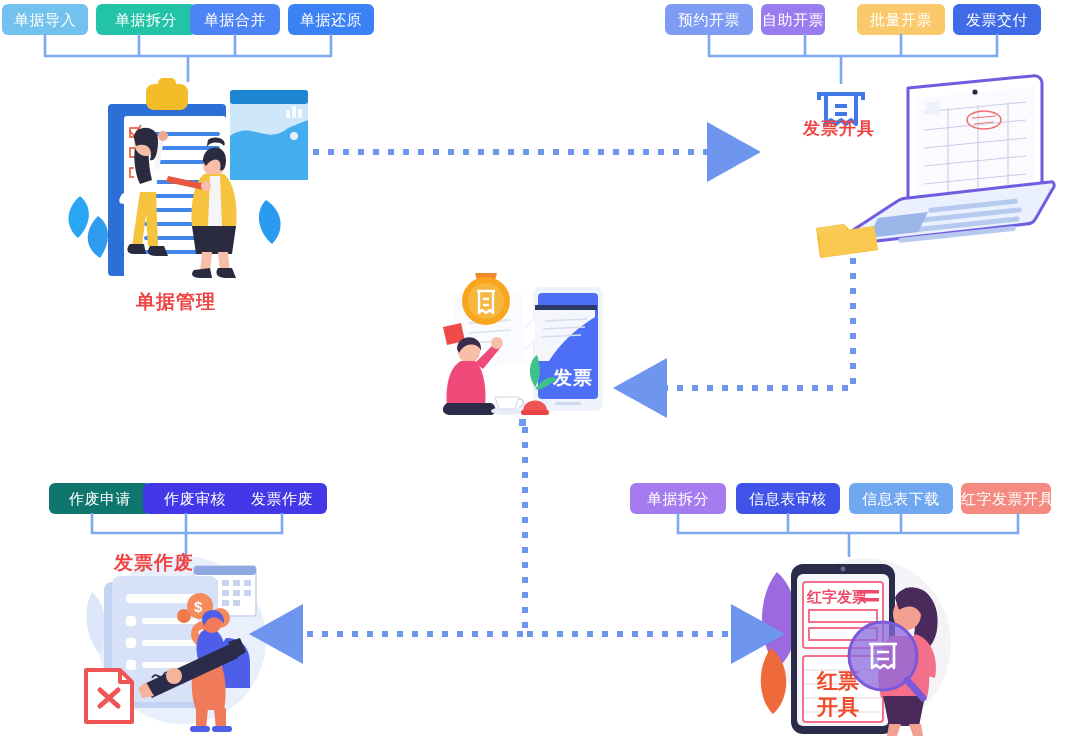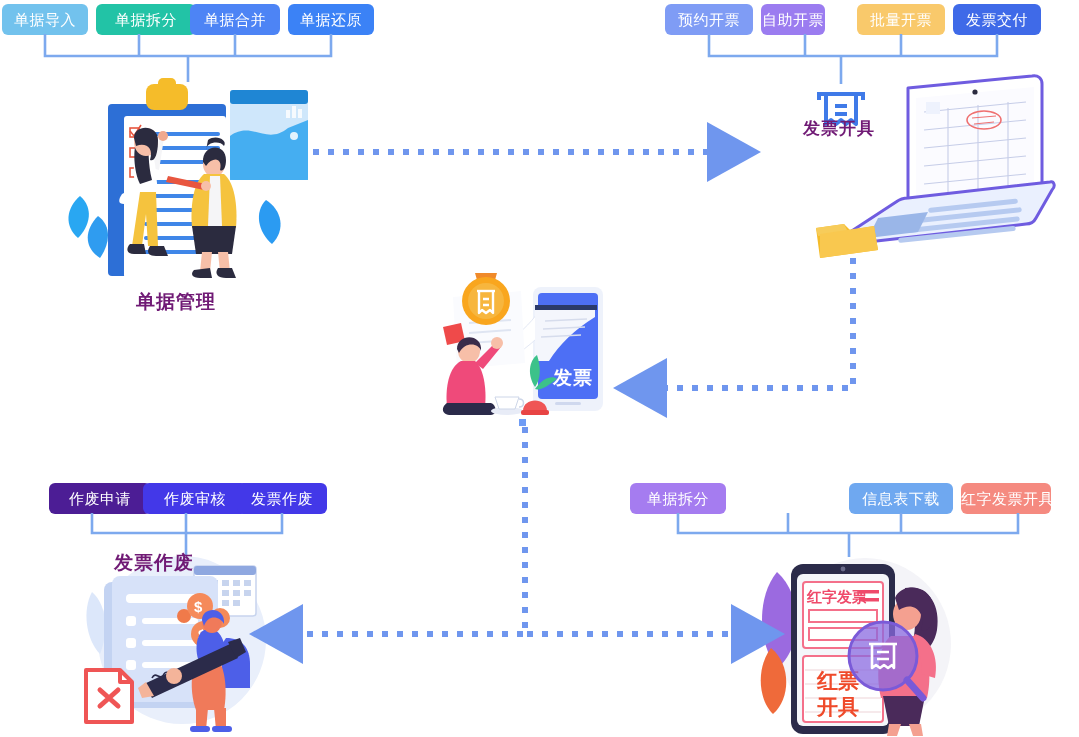--- a/index.html
+++ b/index.html
@@ -28,21 +28,21 @@
     border-radius: 6px;
     color: #ffffff;
     font-size: 15px;
     text-align: center;
     white-space: nowrap;
     letter-spacing: 0.5px;
     font-weight: 400;
   }
   .node-label {
     position: absolute;
-    color: #701a75;
+    color: #ef4444;
     font-size: 19px;
     font-weight: 700;
     white-space: nowrap;
     letter-spacing: 1px;
   }
   .illus {
     position: absolute;
   }
   svg { display: block; overflow: visible; }
   .bracket {
@@ -251,21 +251,21 @@
       <path d="M88,146 C88,132 112,132 112,146 Z" fill="#ef5555"></path>
       <rect x="86" y="145" width="28" height="5" rx="2" fill="#e84444"></rect>
 
       <rect x="84" y="154" width="7" height="7" fill="#6f9cf5"></rect>
 
       <text x="118" y="112" font-family="Liberation Sans, sans-serif" font-size="19" font-weight="700" fill="#ffffff"></text>
     </svg>
   </div>
   <div class="node-label" style="left:553px; top:365px; color:#ffffff; font-size:19px;">发票</div>
 
-  <div class="pill" style="left:49px; top:483px; width:102px; background:#4c1d95;">作废申请</div>
+  <div class="pill" style="left:49px; top:483px; width:102px; background:#0f766e;">作废申请</div>
   <div class="pill" style="left:143px; top:483px; width:104px; background:#4338e8;">作废审核</div>
   <div class="pill" style="left:237px; top:483px; width:90px; background:#4338e8;">发票作废</div>
 
   <svg class="bracket" style="left:40px; top:513px;" width="320" height="48" viewBox="0 0 320 48">
     <g stroke="#7da9ee" stroke-width="2.6" fill="none">
       <path d="M52,0 L52,20 L242,20 L242,0"></path>
       <path d="M146,0 L146,20"></path>
       <path d="M146,20 L146,44"></path>
     </g>
   </svg>
@@ -332,20 +332,21 @@
 
       <path d="M8,122 L42,122 L54,134 L54,174 L8,174 Z" fill="#ffffff" stroke="#ef5555" stroke-width="4" stroke-linejoin="round"></path>
       <path d="M42,122 L42,134 L54,134" fill="none" stroke="#ef5555" stroke-width="4" stroke-linejoin="round"></path>
       <path d="M22,142 L40,158 M40,142 L22,158" stroke="#ef5555" stroke-width="5" stroke-linecap="round"></path>
     </svg>
   </div>
 
   <div class="node-label" style="left:114px; top:550px; font-size:19px;">发票作废</div>
 
   <div class="pill" style="left:630px; top:483px; width:96px; background:#a57cf0;">单据拆分</div>
+  <div class="pill" style="left:736px; top:483px; width:104px; background:#3f53e8;">信息表审核</div>
   <div class="pill" style="left:849px; top:483px; width:104px; background:#6fa8f0;">信息表下载</div>
   <div class="pill" style="left:961px; top:483px; width:90px; background:#f58a80;">红字发票开具</div>
 
   <svg class="bracket" style="left:620px; top:513px;" width="440" height="48" viewBox="0 0 440 48">
     <g stroke="#7da9ee" stroke-width="2.6" fill="none">
       <path d="M58,0 L58,20 L398,20 L398,0"></path>
       <path d="M168,0 L168,20"></path>
       <path d="M281,0 L281,20"></path>
       <path d="M229,20 L229,44"></path>
     </g>

